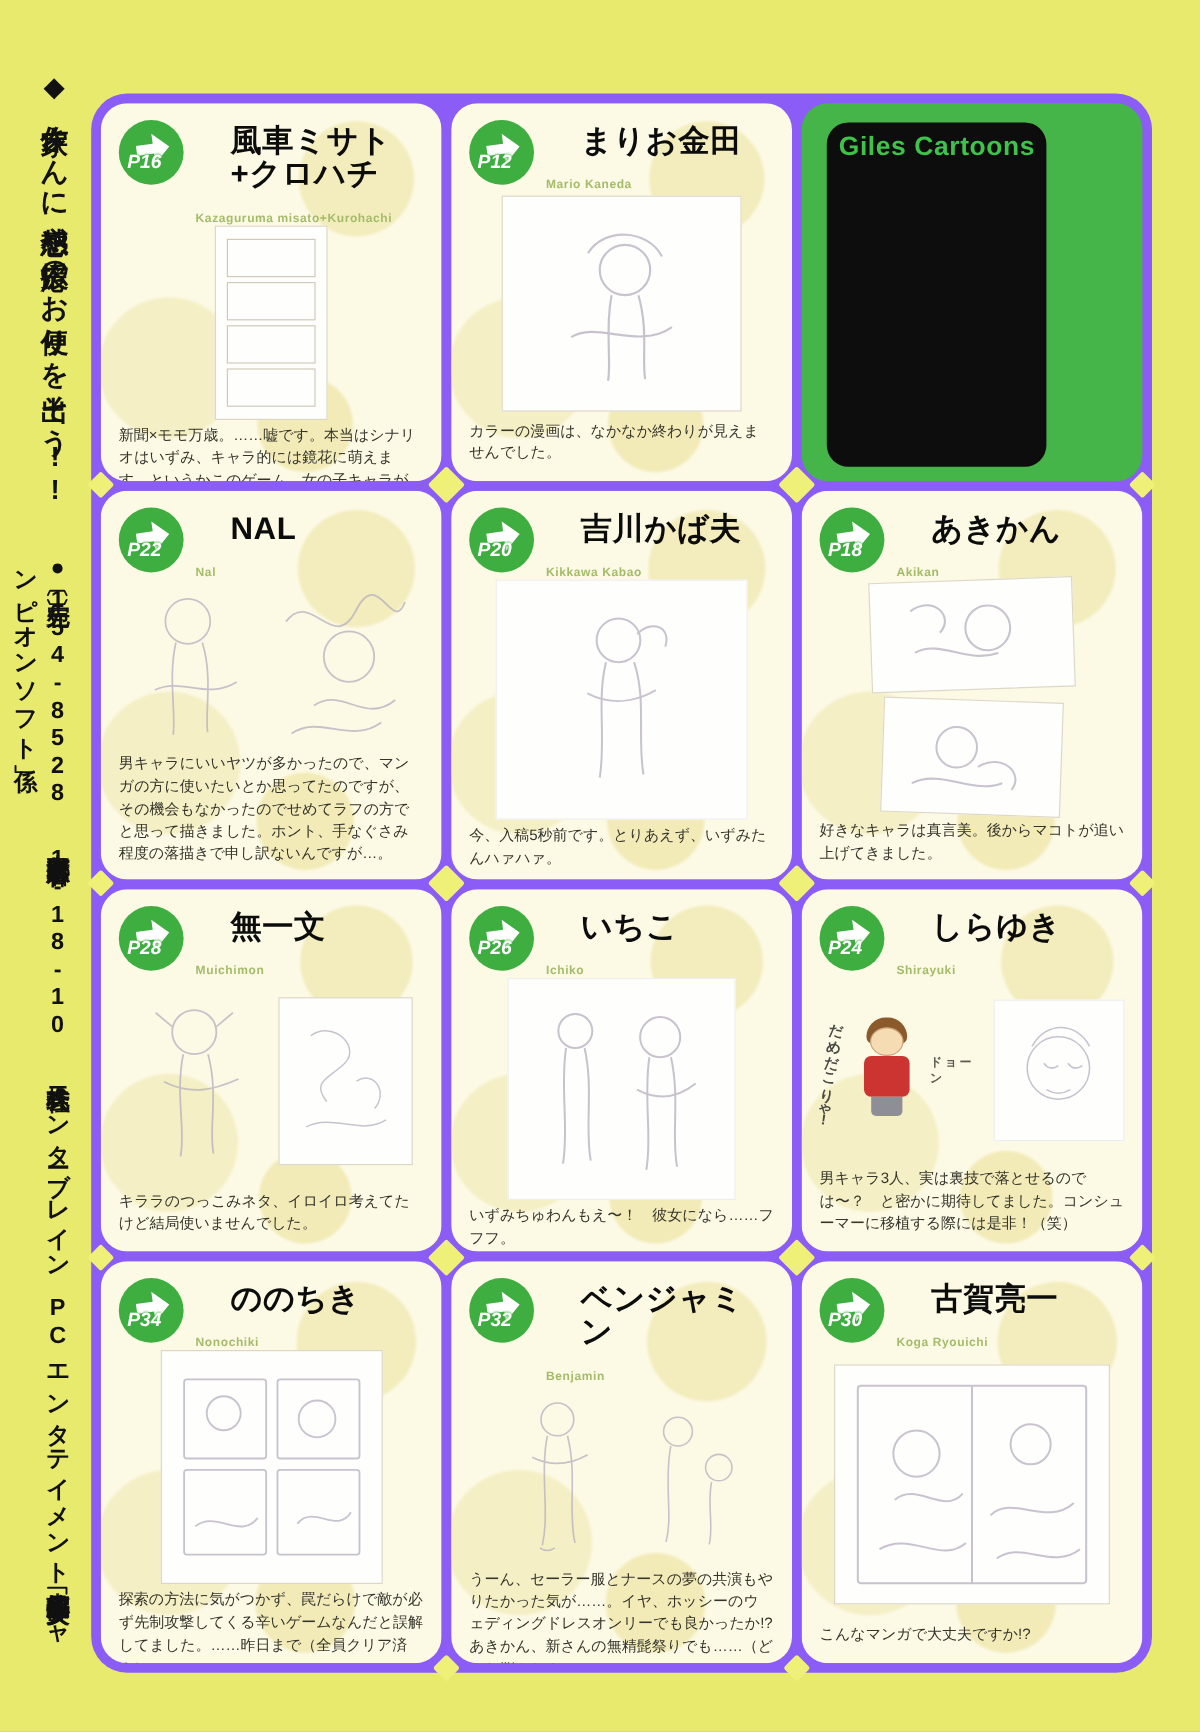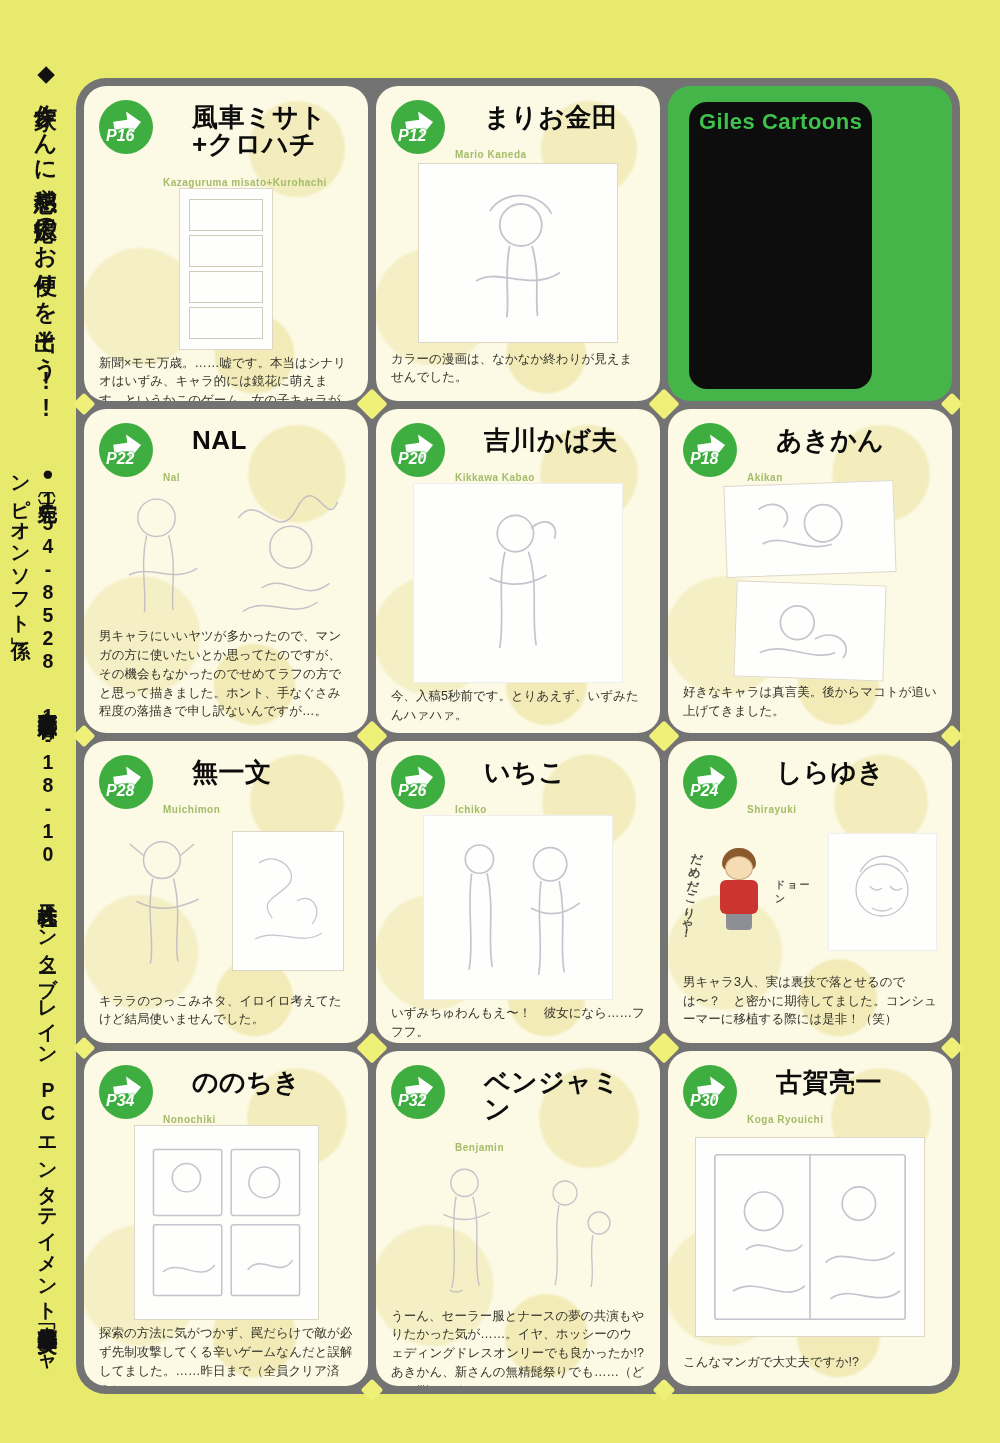--- a/index.html
+++ b/index.html
@@ -9,21 +9,21 @@
 
   
   .v-text { position:absolute; writing-mode:vertical-rl; text-orientation:upright;
             color:#111; font-weight:700; left:16px; width:46px; text-align:start;
             letter-spacing:1px; }
   .v-head { top:60px;  font-size:23px; height:420px; }
   .v-addr { top:462px; font-size:19.5px; height:920px; font-weight:700; }
 
   
   .frame { position:absolute; left:76px; top:78px; width:884px; height:1316px;
-           background:#737373; border-radius:30px; padding:8px; }
+           background:#8b5cf6; border-radius:30px; padding:8px; }
   .grid { display:grid; width:100%; height:100%;
           grid-template-columns:284px 284px 284px;
           grid-template-rows:315px 324px 302px 335px; gap:8px; }
 
   .card { position:relative; background:#fcf9e4; border-radius:22px; padding:12px 15px;
           display:flex; flex-direction:column; overflow:hidden;
           background-image:radial-gradient(circle at 75% 20%, #f3ecbc 0 14%, transparent 15%),
                            radial-gradient(circle at 20% 70%, #f5efc5 0 18%, transparent 19%),
                            radial-gradient(circle at 60% 85%, #f2ebb8 0 12%, transparent 13%); }
 

